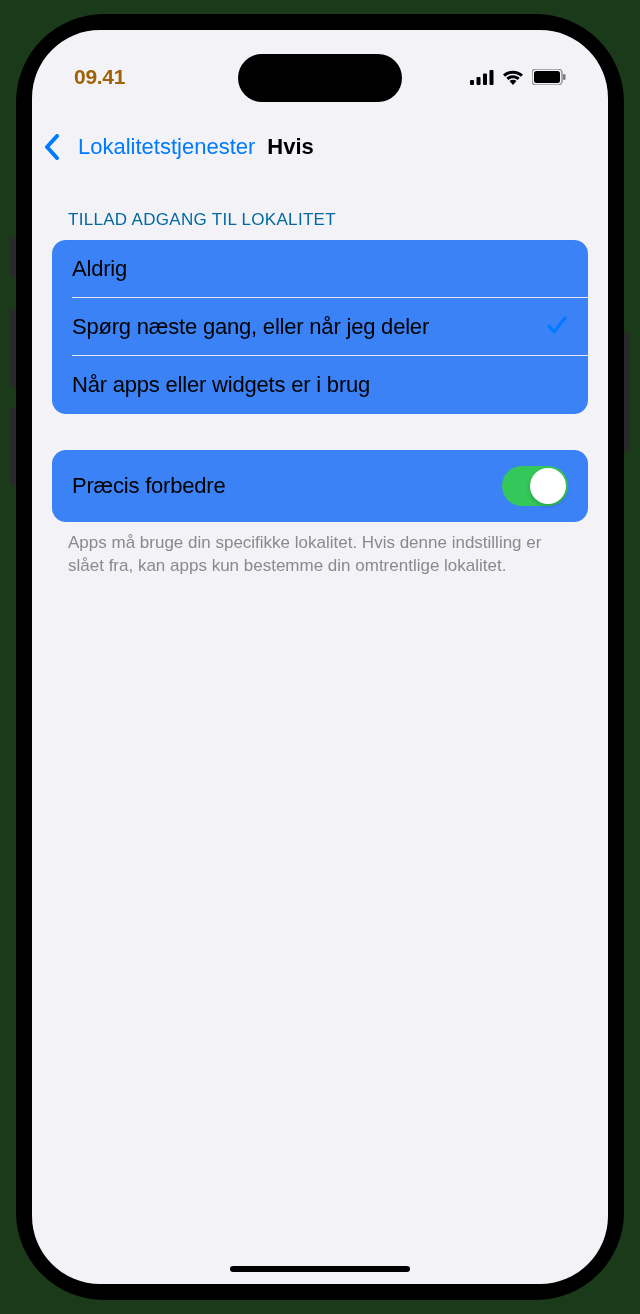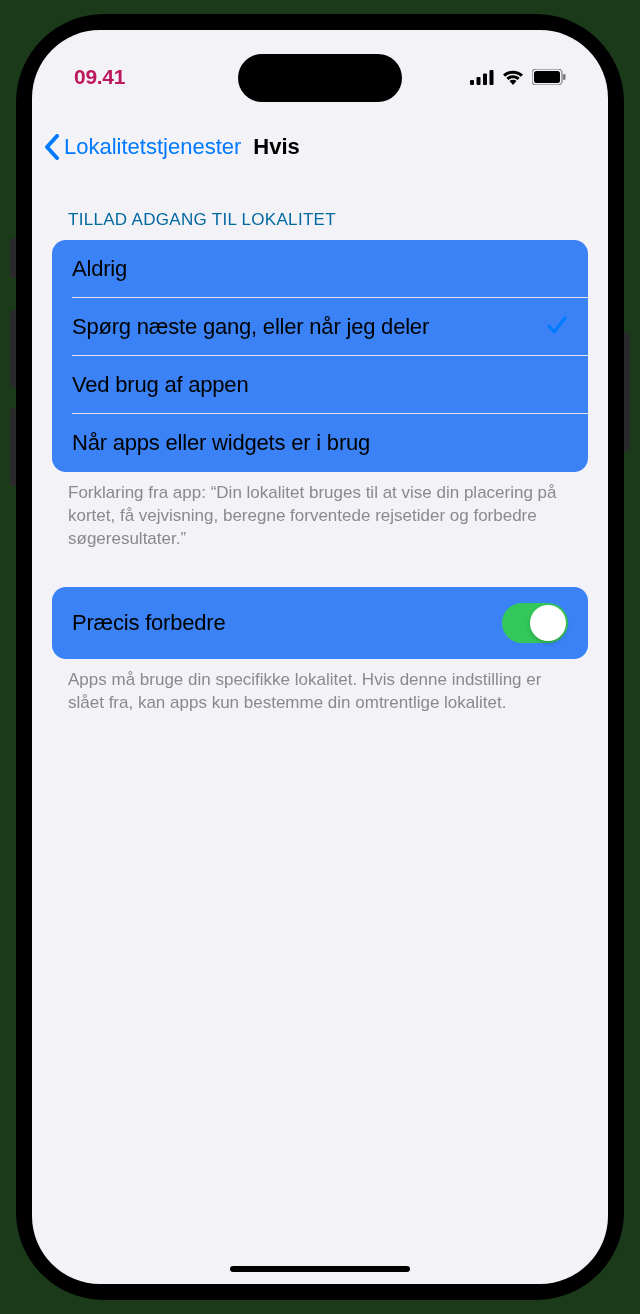--- a/index.html
+++ b/index.html
@@ -97,21 +97,21 @@
       height: 76px;
       display: flex;
       align-items: center;
       justify-content: space-between;
       padding: 18px 42px 0;
       z-index: 5;
     }
     .status-time {
       font-size: 21px;
       font-weight: 600;
-      color: #be185d;
+      color: #a16207;
       letter-spacing: -0.3px;
     }
     .status-icons {
       display: flex;
       align-items: center;
       gap: 8px;
     }
     .signal-icon svg, .wifi-icon svg {
       display: block;
     }
@@ -125,21 +125,21 @@
     }
     .nav-bar {
       display: flex;
       align-items: center;
       padding: 12px 12px 18px;
       gap: 4px;
     }
     .back-button {
       display: flex;
       align-items: center;
-      gap: 2px;
+      gap: 16px;
       color: #007aff;
       cursor: pointer;
     }
     .back-chevron {
       width: 18px;
       display: flex;
       align-items: center;
     }
     .back-text {
       font-size: 22px;
@@ -289,28 +289,24 @@
           </div>
           <div class="list-item">
             <span class="list-item-label">Spørg næste gang, eller når jeg deler</span>
             <span class="checkmark">
               <svg width="22" height="22" viewBox="0 0 22 22">
                   <path d="M3 12 L8 18 L19 4" stroke="#007aff" stroke-width="3" fill="none" stroke-linecap="round" stroke-linejoin="round"></path>
                 </svg>
             </span>
           </div>
           <div class="list-item">
-            <span class="list-item-label">Ved brug af appen</span>
-          </div>
-          <div class="list-item">
             <span class="list-item-label">Når apps eller widgets er i brug</span>
           </div>
         </div>
 
-        <div class="footer-text">Forklaring fra app: “Din lokalitet bruges til at vise din placering på kortet, få vejvisning, beregne forventede rejsetider og forbedre søgeresultater.”</div>
 
         <div class="section-gap"></div>
 
         <div class="list-group">
           <div class="list-item">
             <span class="list-item-label">Præcis forbedre</span>
             <div class="toggle-switch">
               <div class="toggle-knob"></div>
             </div>
           </div>

